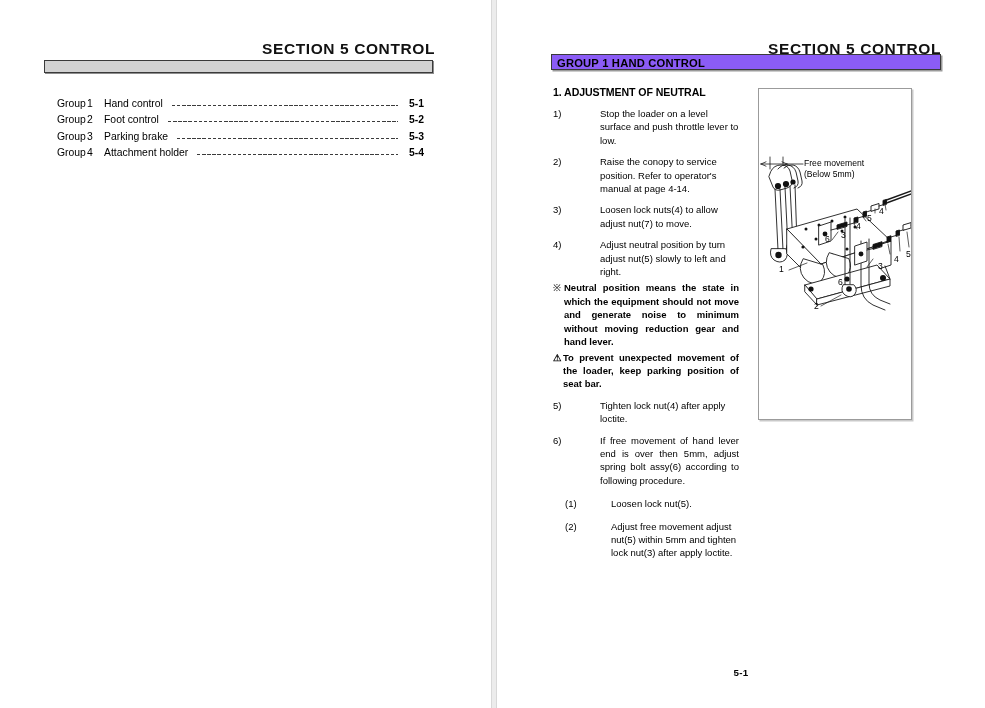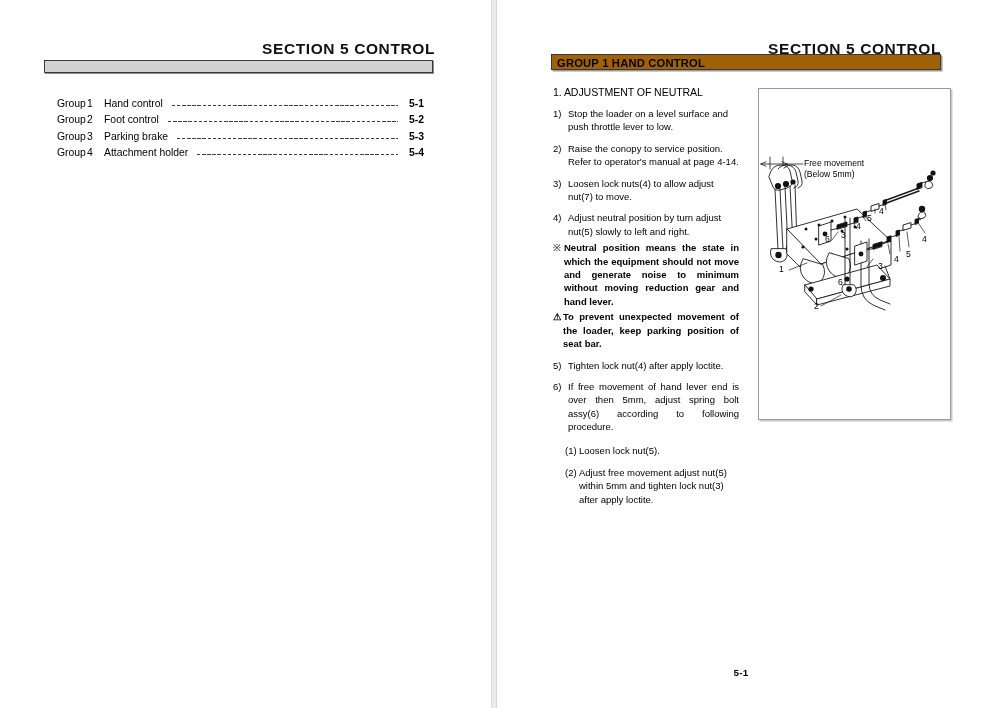--- a/index.html
+++ b/index.html
@@ -69,21 +69,21 @@
     box-shadow: 1px 1px 0 #8d8d8d;
   }
 
   
   .group-band {
     position: absolute;
     left: 551px;
     top: 54px;
     width: 390px;
     height: 16px;
-    background: #a16207;
+    background: #8b5cf6;
     border: 1px solid #3a3a3a;
     box-sizing: border-box;
     box-shadow: 1.5px 1.5px 0 #9a9a9a;
   }
   .group-band-label {
     position: absolute;
     left: 5px;
     top: 1px;
     font-size: 11.2px;
     font-weight: bold;
@@ -128,37 +128,37 @@
 
   
   .body-col {
     position: absolute;
     left: 553px;
     top: 86px;
     width: 186px;
   }
   .heading-1 {
     font-size: 10.6px;
-    font-weight: normal;
+    font-weight: bold;
     letter-spacing: -0.1px;
     margin: 0 0 9px 0;
     white-space: nowrap;
   }
   .step {
     display: flex;
     font-size: 9.5px;
     line-height: 13.4px;
     margin-bottom: 8px;
   }
   .step-marker {
     width: 15px;
     flex: 0 0 15px;
     text-align: left;
   }
-  .step-body { flex: 1 1 auto; }
+  .step-body { flex: 1 1 auto; margin-left: 32px; }
   .step.tight { margin-bottom: 3px; }
 
   .step.indent { padding-left: 12px; }
   .step.indent .step-marker { width: 14px; flex: 0 0 14px; }
 
   .note {
     display: flex;
     font-size: 9.5px;
     line-height: 13.4px;
     font-weight: bold;
@@ -181,21 +181,21 @@
     flex: 0 0 10px;
     font-size: 9.5px;
     line-height: 13.4px;
   }
 
   
   .figure-box {
     position: absolute;
     left: 758px;
     top: 88px;
-    width: 193px;
+    width: 154px;
     height: 332px;
     background: #ffffff;
     border: 1px solid #9b9b9b;
     box-sizing: border-box;
     box-shadow: 1.5px 1.5px 0 #c9c9c9;
     overflow: hidden;
   }
   .figure-box svg { display: block; }
 
   .fig-callout {

